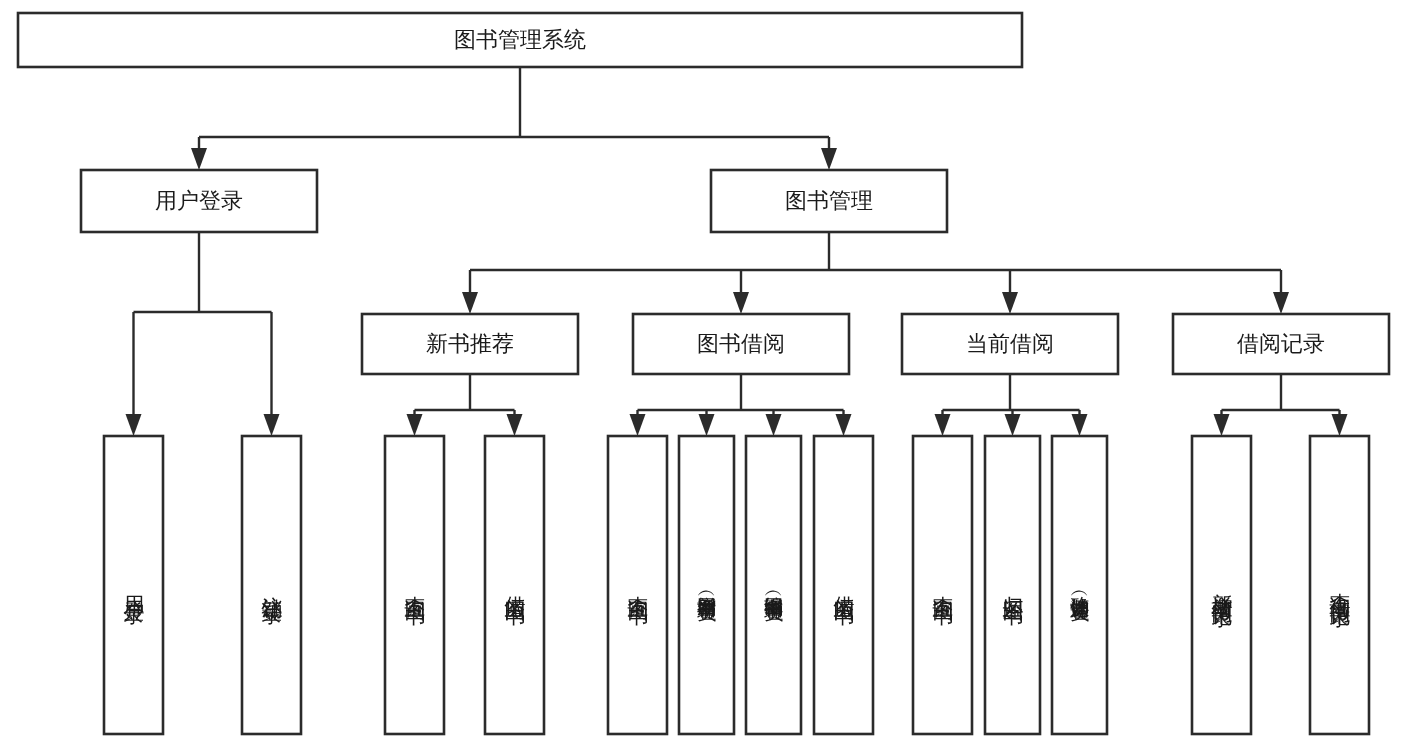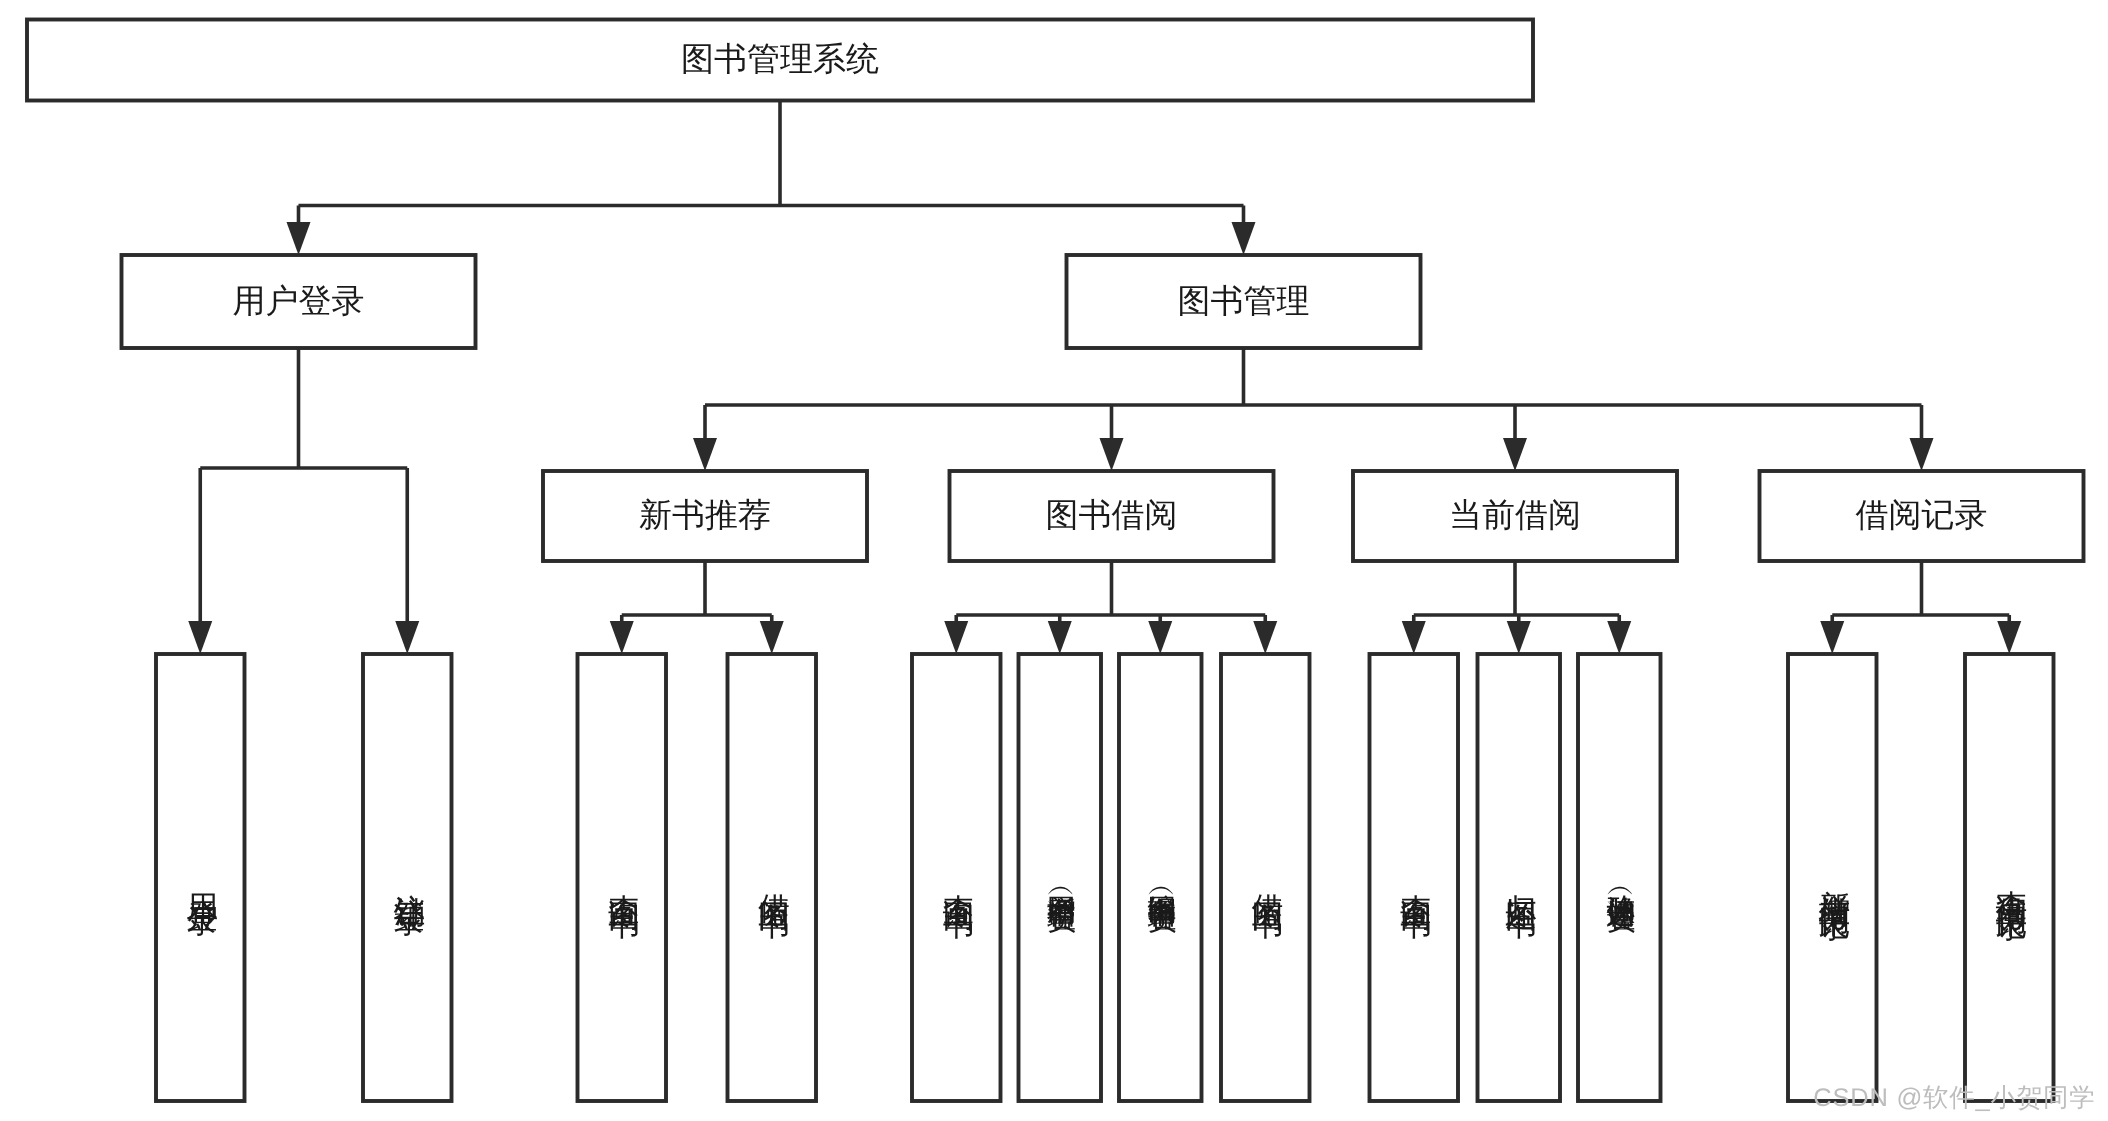--- a/index.html
+++ b/index.html
@@ -172,14 +172,13 @@
       <div class="node-label-v" style="left: 608px; top: 436px; width: 59px; height: 298px;">查询图书</div>
       <div class="node-label-v" style="left: 679px; top: 436px; width: 55px; height: 298px; font-size: 19px; letter-spacing: 1px;">新增图书（管理员）</div>
       <div class="node-label-v" style="left: 746px; top: 436px; width: 55px; height: 298px; font-size: 19px; letter-spacing: 1px;">编辑图书（管理员）</div>
       <div class="node-label-v" style="left: 814px; top: 436px; width: 59px; height: 298px;">借阅图书</div>
       <div class="node-label-v" style="left: 913px; top: 436px; width: 59px; height: 298px;">查询图书</div>
       <div class="node-label-v" style="left: 985px; top: 436px; width: 55px; height: 298px;">归还图书</div>
       <div class="node-label-v" style="left: 1052px; top: 436px; width: 55px; height: 298px; font-size: 19px; letter-spacing: 1px;">确认归还（管理员）</div>
       <div class="node-label-v" style="left: 1192px; top: 436px; width: 59px; height: 298px;">新增借阅记录</div>
       <div class="node-label-v" style="left: 1310px; top: 436px; width: 59px; height: 298px;">查询借阅记录</div>
     </div>
-  <div class="watermark">CSDN @软件_小贺同学</div>
 </div>
 
 </body></html>

